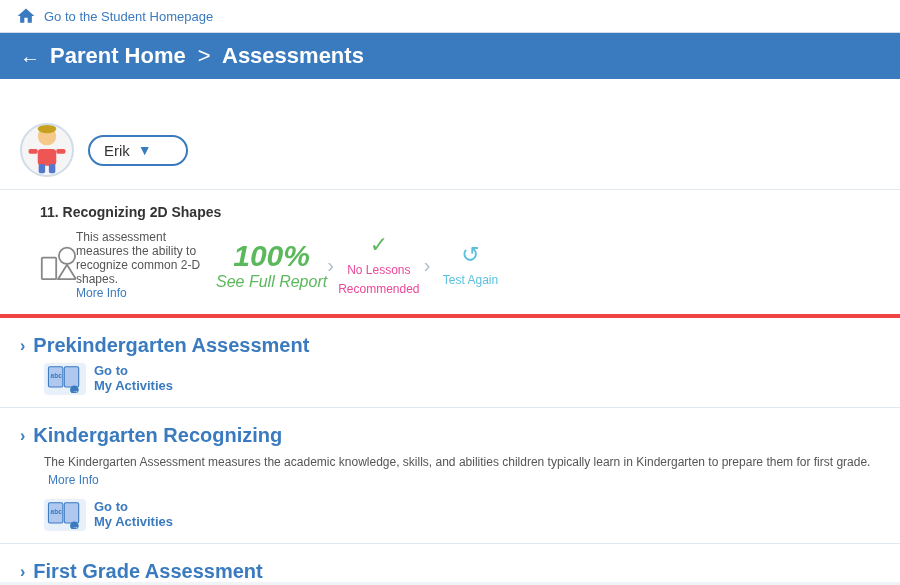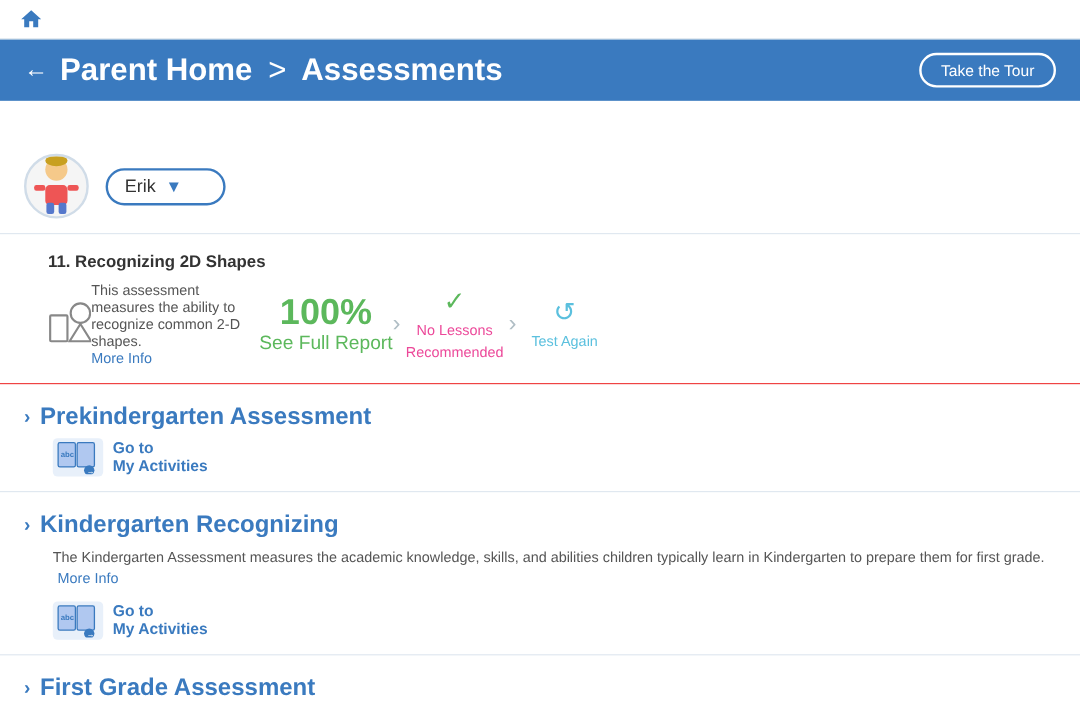--- a/index.html
+++ b/index.html
@@ -40,21 +40,21 @@
       align-items: center;
       justify-content: space-between;
     }
     .header-left {
       display: flex;
       align-items: center;
       gap: 10px;
     }
     .header-title {
       color: #fff;
-      font-size: 26px;
+      font-size: 22px;
       font-weight: bold;
     }
     .take-tour-btn {
       background: transparent;
       border: 2px solid #fff;
       color: #fff;
       border-radius: 20px;
       padding: 5px 16px;
       font-size: 13px;
       cursor: pointer;
@@ -104,21 +104,21 @@
       background: #fff;
       display: flex;
       align-items: center;
       gap: 8px;
       cursor: pointer;
       min-width: 100px;
     }
 
     
     .shapes-assessment {
-      border-bottom: 1px solid #ef4444;
+      border-bottom: 4px solid #ef4444;
       padding: 14px 20px 14px 40px;
     }
     .shapes-title {
       font-size: 14px;
       font-weight: bold;
       color: #333;
       margin-bottom: 10px;
     }
     .shapes-row {
       display: flex;
@@ -129,20 +129,21 @@
       color: #555;
       max-width: 140px;
     }
     .shapes-info a {
       color: #3a7abf;
       text-decoration: none;
     }
     .score-section {
       text-align: center;
       min-width: 100px;
+      font-style: italic;
     }
     .score-value {
       color: #5cb85c;
       font-size: 30px;
       font-weight: bold;
       font-family: 'Arial', sans-serif;
     }
     .score-link {
       color: #5cb85c;
       font-size: 16px;
@@ -252,32 +253,32 @@
       height: 36px;
     }
   </style>
 </head>
 <body>
 
 <div class="top-bar">
   <svg class="home-icon-svg" viewBox="0 0 24 24" fill="#3a7abf">
     <path d="M10 20v-6h4v6h5v-8h3L12 3 2 12h3v8z"></path>
   </svg>
+  <a class="top-bar-link">Go to the Student Homepage</a>
 </div>
 
 <div class="header">
   <div class="header-left">
     <span class="back-arrow">←</span>
     <span class="header-title">
       <span>Parent Home</span>
       <span style="margin: 0 6px; font-weight:300;">&gt;</span>
       <span>Assessments</span>
     </span>
   </div>
-  <button class="take-tour-btn">Take the Tour</button>
 </div>
 
 <div class="main">
 
   <div class="user-selector">
     <div class="avatar-circle">
 
       <svg width="44" height="50" viewBox="0 0 44 54">
 
         <circle cx="22" cy="12" r="10" fill="#f5c98a"></circle>

